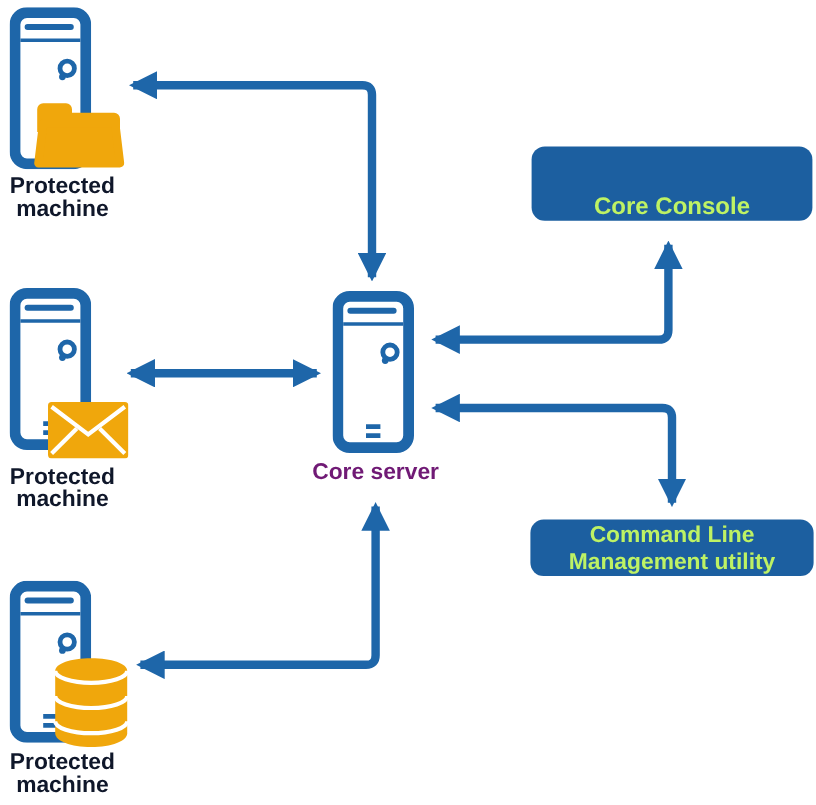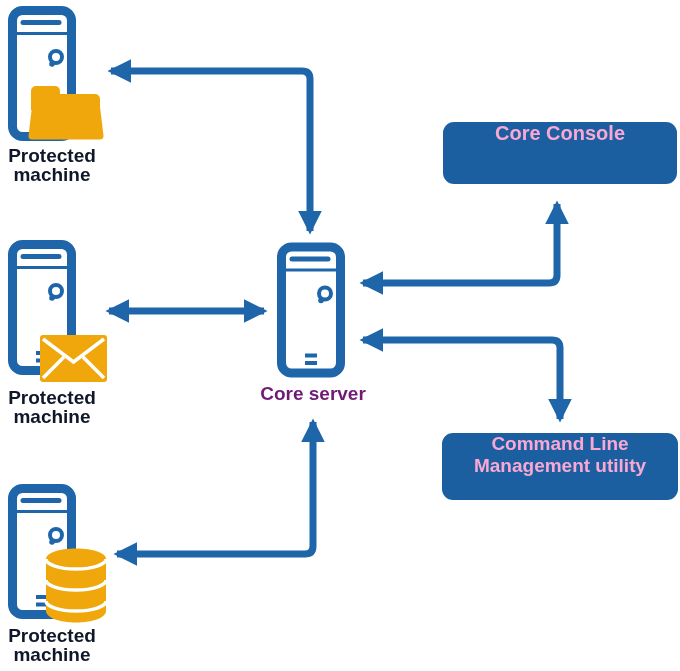--- a/index.html
+++ b/index.html
@@ -6,24 +6,24 @@
   .stage{position:relative;width:680px;height:671px;background:#ffffff;overflow:hidden;
          font-family:"Liberation Sans","DejaVu Sans",sans-serif;}
   .abs{position:absolute;}
   .icon-layer{z-index:10;}
   .arrow-layer{position:absolute;left:0;top:0;z-index:5;}
   .machine-label{position:absolute;width:104px;text-align:center;z-index:12;
     font-weight:bold;font-size:19px;line-height:19px;color:#0f172a;letter-spacing:0px;}
   .core-label{position:absolute;left:248px;top:384px;width:130px;text-align:center;z-index:12;
     font-weight:bold;font-size:19px;line-height:19px;color:#701a75;}
   .bluebox{position:absolute;background:#1c5fa0;border-radius:11px;z-index:8;
-    display:flex;align-items:flex-start;justify-content:center;text-align:center;
-    color:#f9a8d4;font-weight:bold;}
+    display:flex;align-items:flex-end;justify-content:center;text-align:center;
+    color:#bef264;font-weight:bold;}
   .box-console{left:443px;top:122px;width:234px;height:62px;font-size:20px;}
-  .box-cli{left:442px;top:433px;width:236px;height:67px;font-size:19px;line-height:22px;padding:0 14px;box-sizing:border-box;}
+  .box-cli{left:442px;top:433px;width:236px;height:47px;font-size:19px;line-height:22px;padding:0 14px;box-sizing:border-box;}
   svg{display:block;}
 </style>
 </head>
 <body>
 
 <div class="stage">
 
   <svg width="0" height="0" style="position:absolute">
     <defs>
       <symbol id="tower" viewBox="0 0 68 135">

